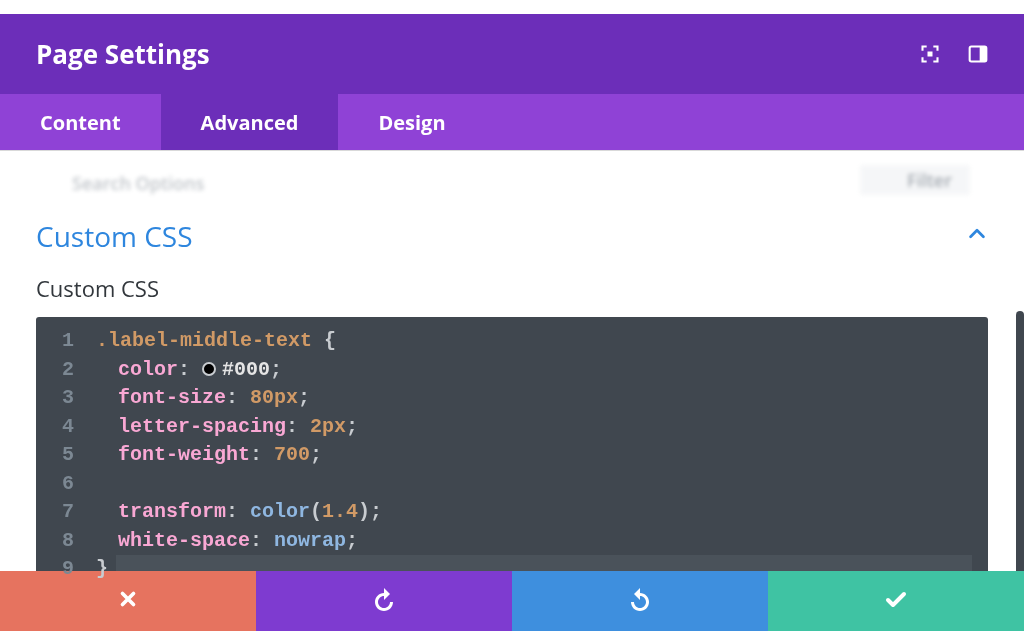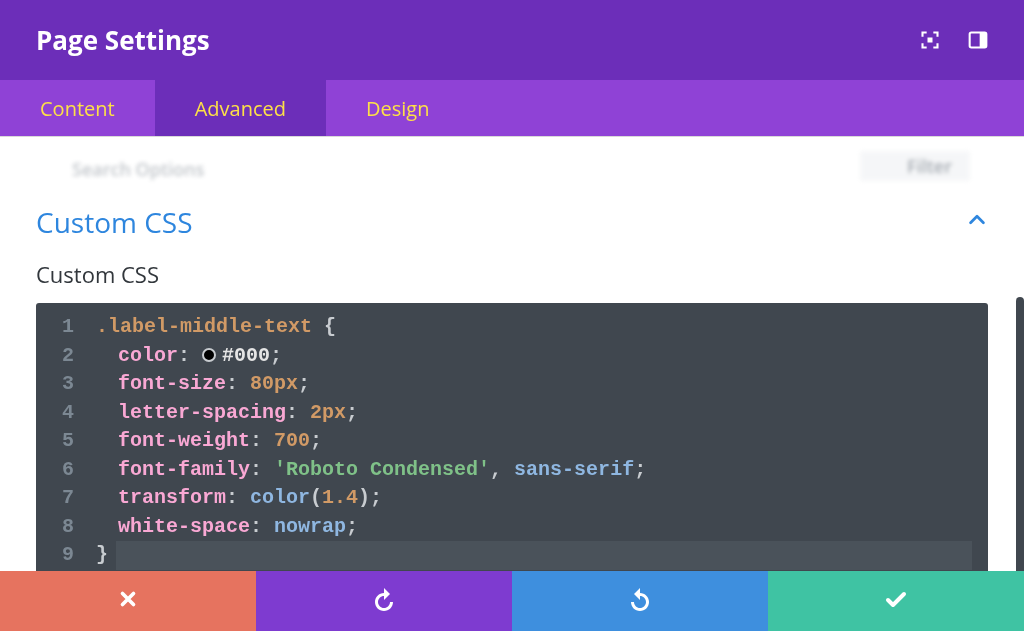--- a/index.html
+++ b/index.html
@@ -10,41 +10,42 @@
     overflow: hidden;
     background: #fff;
   }
   .header {
     background: #6c2eb9;
     height: 80px;
     display: flex;
     align-items: center;
     padding: 0 36px;
     color: #fff;
+    margin-top: 14px;
   }
   .header-title {
     font-size: 26px;
     font-weight: 700;
     flex: 1;
   }
   .header-icons { display: flex; gap: 28px; align-items: center; }
   .header-icon { width: 20px; height: 20px; display:flex; align-items:center; justify-content:center; cursor:pointer; }
   .tabs {
     background: #8f42d6;
     height: 56px;
     display: flex;
     align-items: stretch;
   }
   .tab {
     padding: 0 40px;
     display: flex;
     align-items: center;
-    color: #fde047;
+    color: #ffffff;
     font-size: 20px;
-    font-weight: 400;
+    font-weight: 700;
     cursor: pointer;
   }
   .tab.active { background: #6c2eb9; }
   .separator {
     height: 1px; background:#d9d9d9;
   }
   .option-row {
     height: 24px;
     background: #fff;
     display:flex;
@@ -207,21 +208,20 @@
       <div class="code-line">
         <span class="ln">4</span>
         <span class="code i1"><span class="tk-prop">letter-spacing</span><span class="tk-punc">: </span><span class="tk-num">2px</span><span class="tk-punc">;</span></span>
       </div>
       <div class="code-line">
         <span class="ln">5</span>
         <span class="code i1"><span class="tk-prop">font-weight</span><span class="tk-punc">: </span><span class="tk-num">700</span><span class="tk-punc">;</span></span>
       </div>
       <div class="code-line">
         <span class="ln">6</span>
-        <span class="code i1"><span class="tk-prop">font-family</span><span class="tk-punc">: </span><span class="tk-str">'Roboto Condensed'</span><span class="tk-punc">, </span><span class="tk-kw">sans-serif</span><span class="tk-punc">;</span></span>
       </div>
       <div class="code-line">
         <span class="ln">7</span>
         <span class="code i1"><span class="tk-prop">transform</span><span class="tk-punc">: </span><span class="tk-fn">color</span><span class="tk-punc">(</span><span class="tk-num">1.4</span><span class="tk-punc">)</span><span class="tk-punc">;</span></span>
       </div>
       <div class="code-line">
         <span class="ln">8</span>
         <span class="code i1"><span class="tk-prop">white-space</span><span class="tk-punc">: </span><span class="tk-kw">nowrap</span><span class="tk-punc">;</span></span>
       </div>
       <div class="code-line hl">

